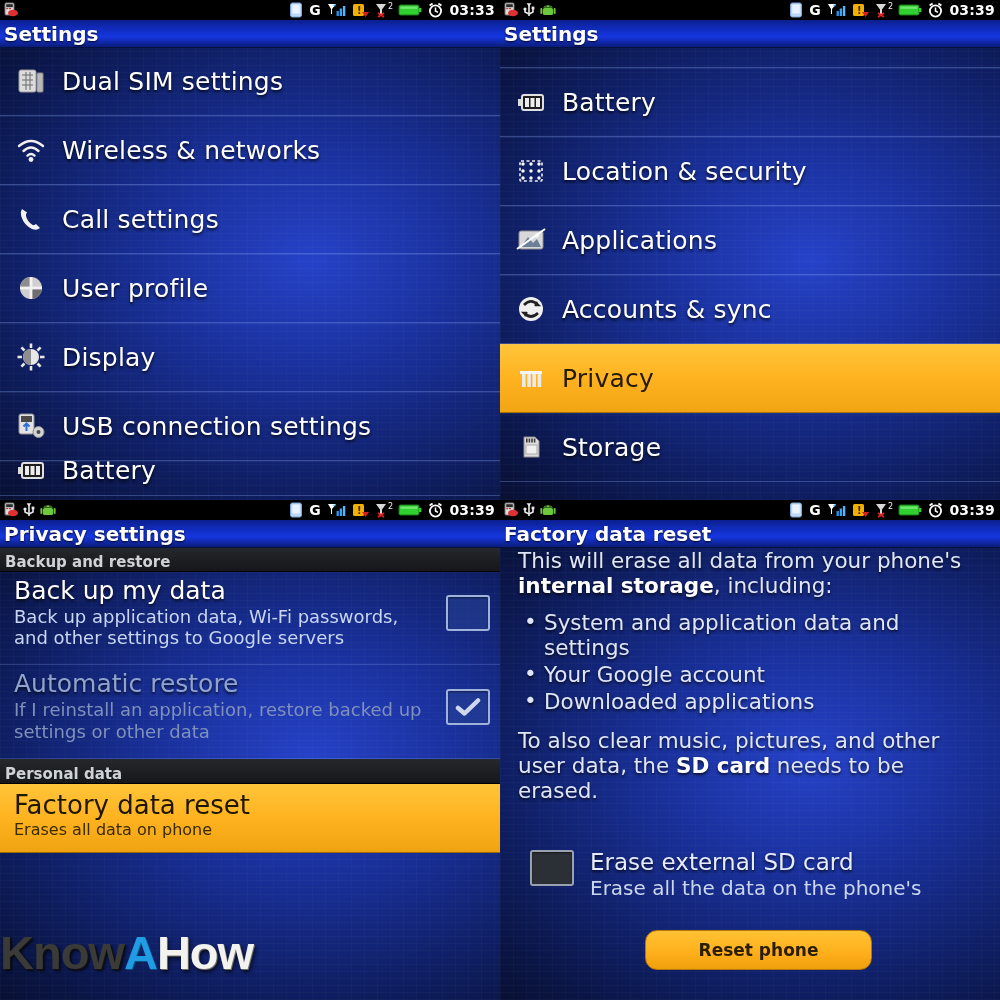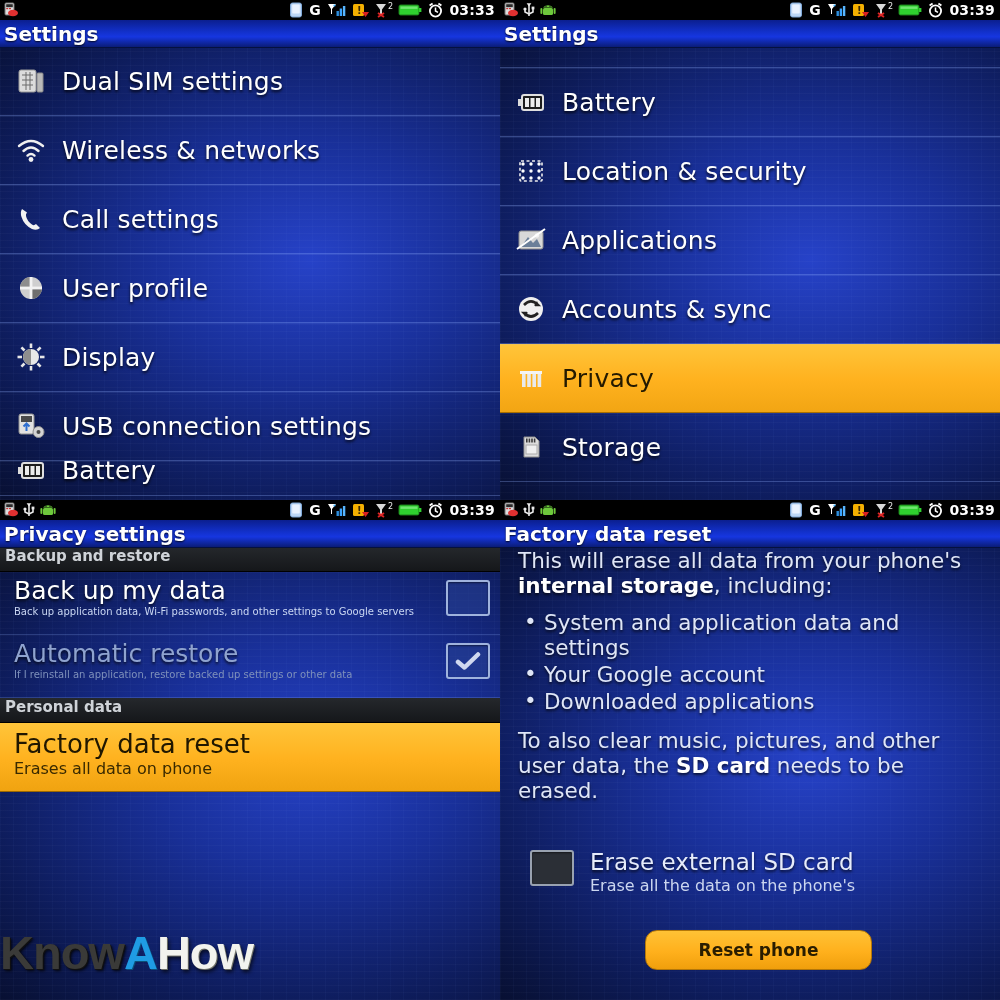--- a/index.html
+++ b/index.html
@@ -37,29 +37,29 @@
        box-shadow:inset 0 1px 0 rgba(160,190,255,.10);}
   .row .ricon{width:62px;display:flex;align-items:center;justify-content:center;}
   .row .rlabel{color:#fff;font-size:25px;letter-spacing:.2px;text-shadow:0 2px 3px rgba(0,0,0,.8);}
   .row.sel{background:linear-gradient(180deg,#ffc53a 0%,#ffb21f 52%,#f2a513 100%);
            border-bottom:1px solid #a86e00;}
   .row.sel .rlabel{color:#241a00;text-shadow:none;}
   .row.clip{overflow:hidden}
 
   
   .sechead{height:24px;background:linear-gradient(180deg,#25282c 0%,#15171a 100%);
-           display:flex;align-items:flex-start;border-bottom:1px solid #000;}
+           display:flex;align-items:flex-end;border-bottom:1px solid #000;}
   .sechead span{color:#cfd3d8;font-size:15px;font-weight:bold;padding-left:5px;}
 
   
   .pref{position:relative;display:flex;align-items:center;padding:6px 10px 16px 14px;
         border-bottom:1px solid rgba(150,180,255,.22);}
   .pref .txt{flex:1;min-width:0;}
   .pref .t1{color:#fff;font-size:25px;line-height:1.04;text-shadow:0 2px 3px rgba(0,0,0,.75);}
-  .pref .t2{color:#c9d6f2;font-size:10px;line-height:1.18;margin-top:2px;}
+  .pref .t2{color:#c9d6f2;font-size:18px;line-height:1.18;margin-top:2px;}
   .pref.dis .t1{color:#8fa3cf;}
   .pref.dis .t2{color:#7f91bb;}
   .pref.sel{background:linear-gradient(180deg,#ffc53a 0%,#ffb21f 52%,#f0a310 100%);border-bottom:1px solid #9c6800;}
   .pref.sel .t1{color:#201700;text-shadow:none;}
   .pref.sel .t2{color:#3a2a00;}
 
   .cbox{width:40px;height:32px;border:2px solid #9fb3dd;border-radius:3px;margin-left:12px;
         background:rgba(40,66,150,.55);box-shadow:inset 0 1px 2px rgba(0,0,0,.5);
         display:flex;align-items:center;justify-content:center;flex:0 0 auto;}
   .cbox.dark{background:#2b2f36;border-color:#99a2b0;}
@@ -69,21 +69,21 @@
          box-sizing:border-box;color:#dfe6f7;}
   .fbody p{margin:0 0 12px 0;font-size:21.5px;line-height:1.16;text-shadow:0 2px 3px rgba(0,0,0,.7);}
   .fbody b{font-weight:bold;color:#fff;}
   .blist{margin:0 0 14px 0;padding:0;list-style:none;}
   .blist li{position:relative;font-size:21.5px;line-height:1.16;padding-left:26px;margin-bottom:2px;
             text-shadow:0 2px 3px rgba(0,0,0,.7);}
   .blist li:before{content:"•";position:absolute;left:6px;top:-1px;}
 
   .sdrow{position:absolute;left:18px;right:18px;top:350px;display:flex;align-items:flex-start;gap:16px;}
   .sdtext .s1{color:#e6ecfb;font-size:23px;line-height:1.05;text-shadow:0 2px 3px rgba(0,0,0,.7);}
-  .sdtext .s2{color:#cbd6ef;font-size:16px;line-height:1.1;margin-top:3px;text-align:center;}
+  .sdtext .s2{color:#cbd6ef;font-size:20px;line-height:1.1;margin-top:3px;text-align:center;}
   .resetbtn{position:absolute;left:145px;top:430px;width:225px;height:38px;border-radius:12px;
             background:linear-gradient(180deg,#ffc235 0%,#ffb01c 55%,#f09f0c 100%);
             border:1px solid #b47708;display:flex;align-items:center;justify-content:center;
             color:#2a1d00;font-size:17px;font-weight:bold;}
 
   
   .wm{position:absolute;left:0;right:0;bottom:20px;z-index:5;
       font-family:Liberation Sans, sans-serif;font-weight:bold;font-size:47px;
       letter-spacing:-1px;white-space:nowrap;}
   .wm .k{color:#3a3a38;text-shadow:1px 1px 0 #111,2px 2px 3px rgba(0,0,0,.8);}

